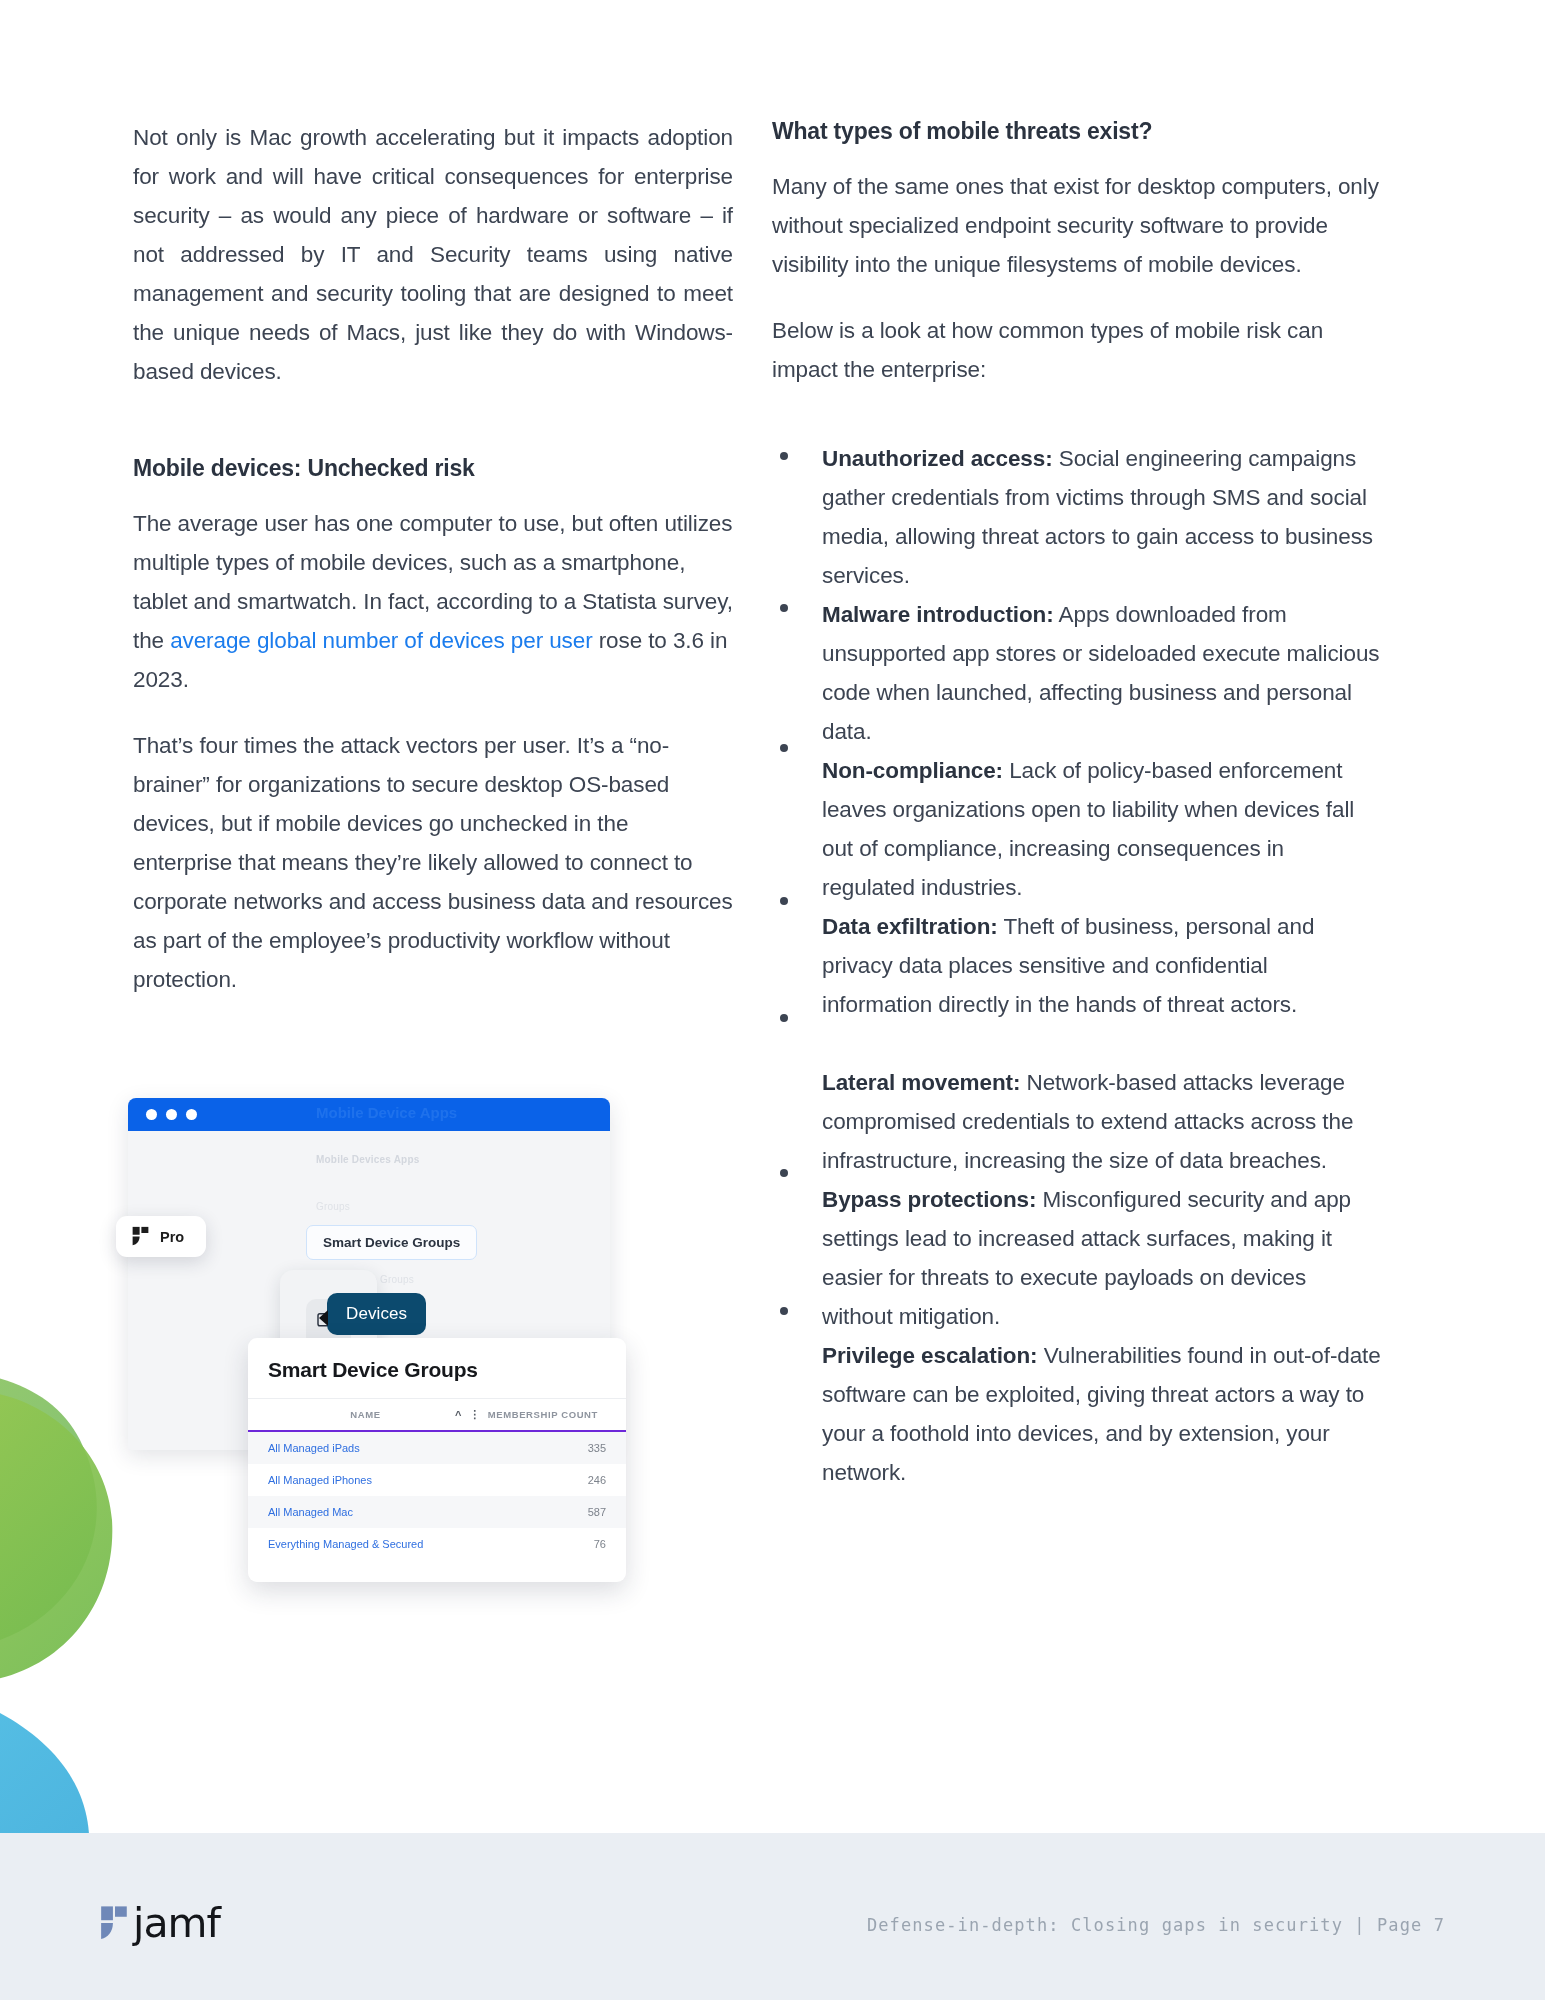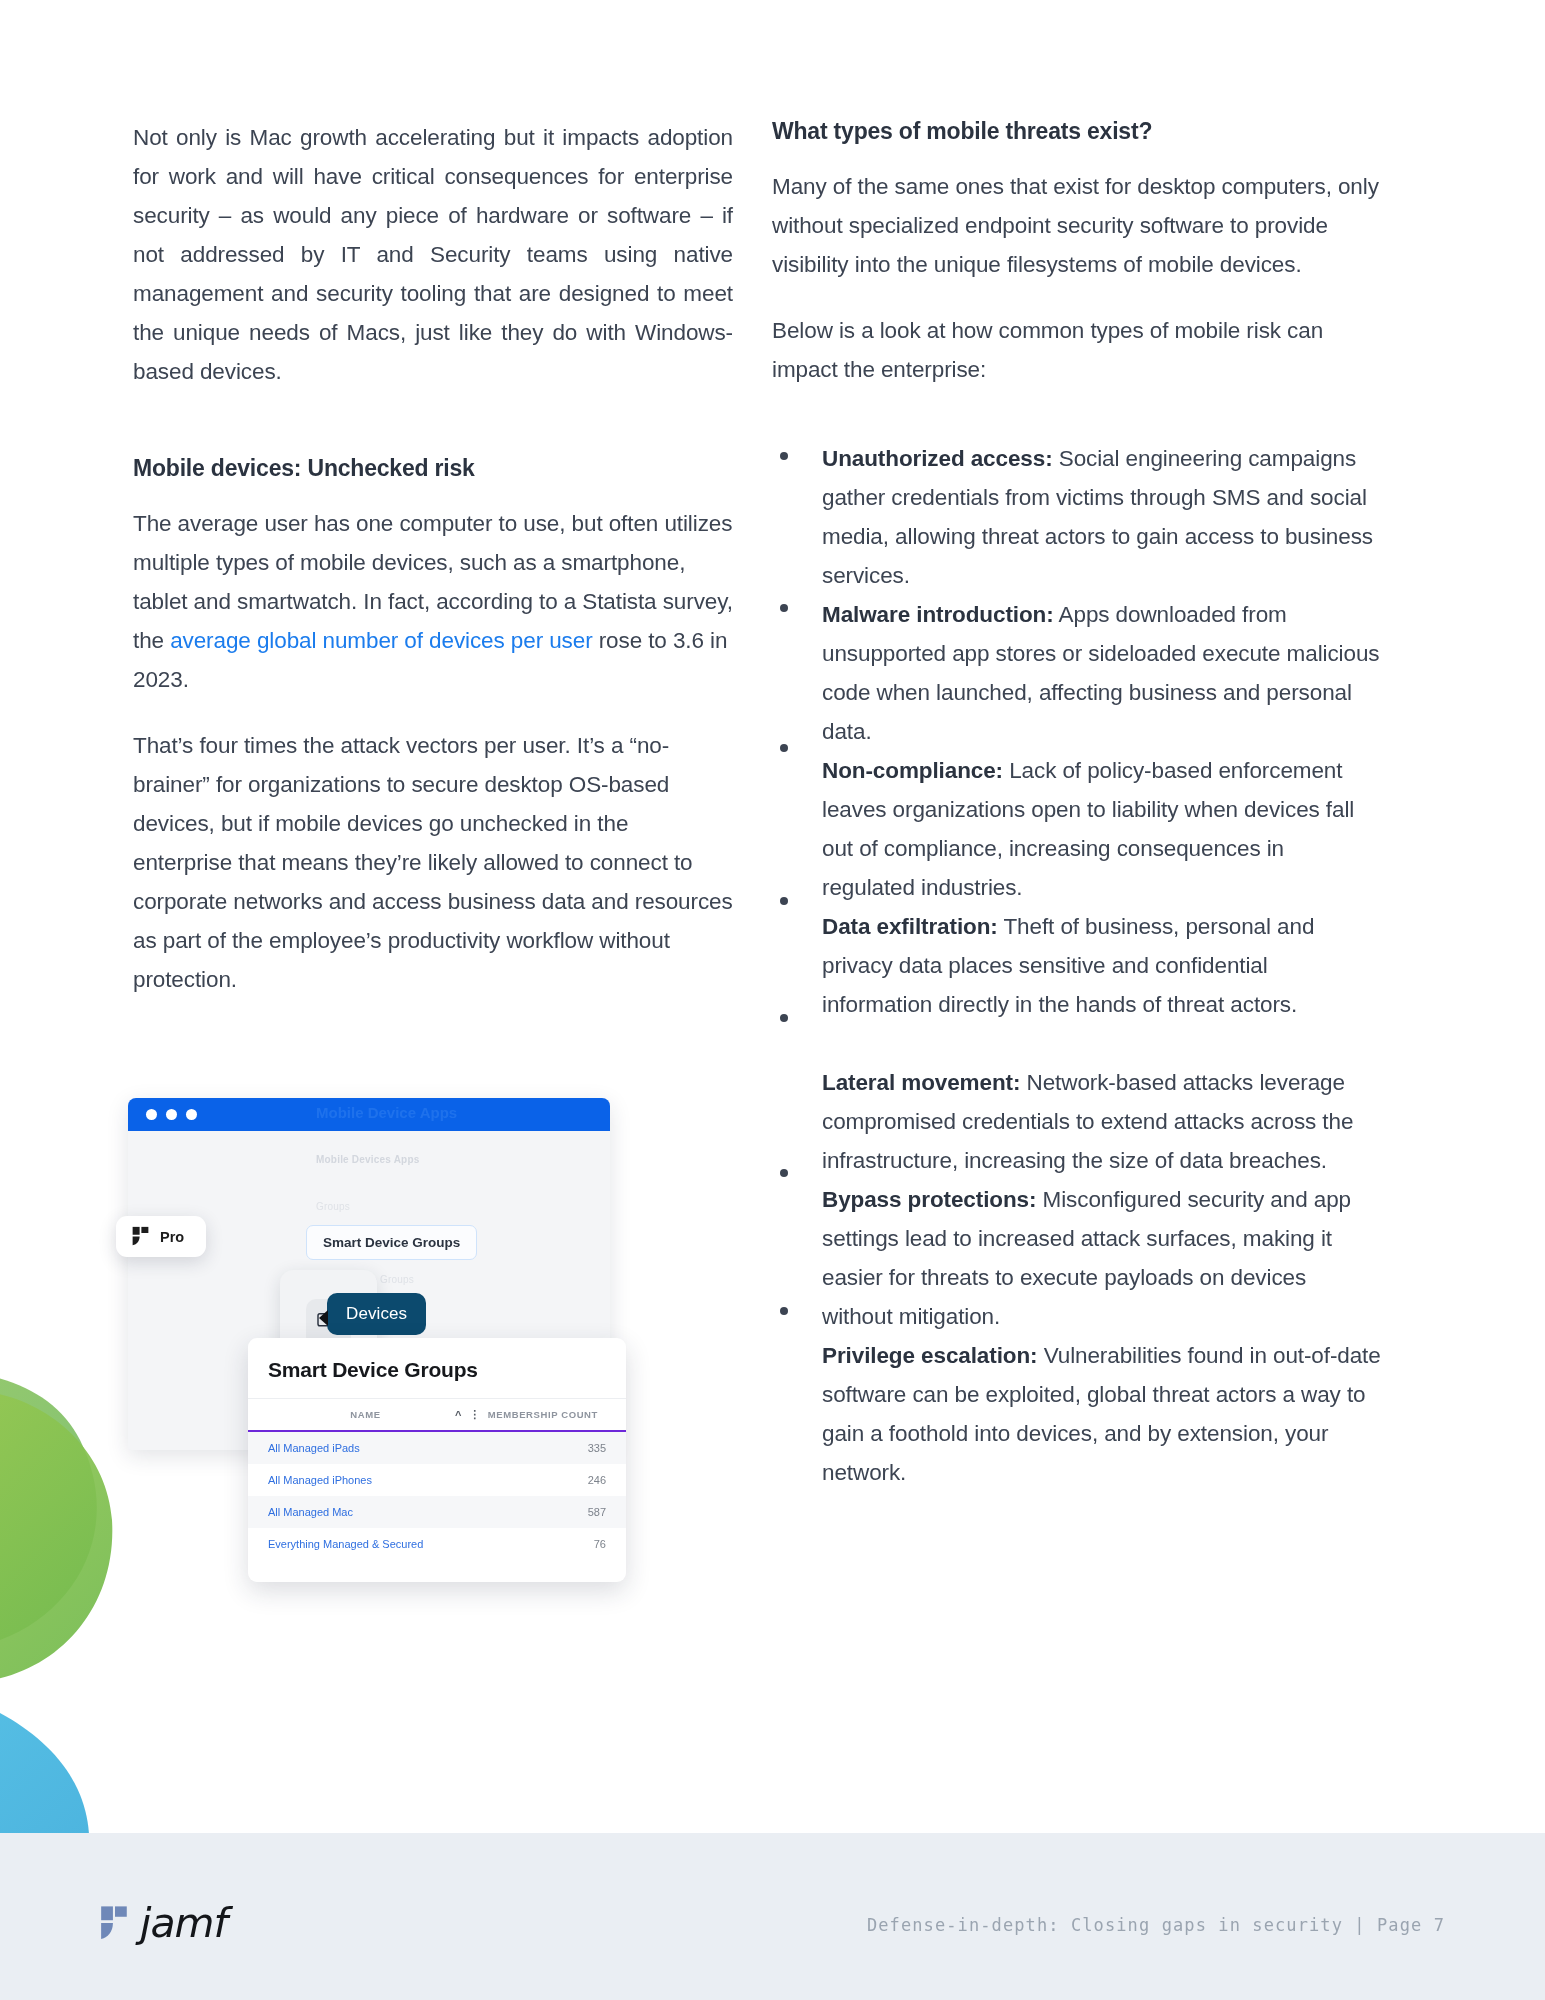--- a/index.html
+++ b/index.html
@@ -125,21 +125,21 @@
   .sdg-row { display: flex; align-items: center; padding: 10px 20px; font-size: 11px; }
   .sdg-row:nth-child(odd) { background: #f6f7f9; }
   .sdg-row .r-name { flex: 1; color: #2f6fe0; }
   .sdg-row .r-count { color: #7d838c; }
 
   
   .footer {
     position: absolute; left: 0; bottom: 0; width: 1545px; height: 167px;
     background: #eaeef3; z-index: 8;
   }
-  .logo { position: absolute; left: 98px; top: 66px; display: flex; align-items: center; gap: 8px; font-style: italic; }
+  .logo { position: absolute; left: 98px; top: 66px; display: flex; align-items: center; gap: 1px; }
   .logo-word { font-size: 41px; color: #14161a; letter-spacing: -1px; font-family: "DejaVu Sans", sans-serif; }
   .footer-meta {
     position: absolute; right: 100px; top: 82px;
     font-size: 17px; color: #9aa4b0; letter-spacing: 1.1px;
     font-family: "DejaVu Sans Mono", monospace;
   }
 </style>
 </head>
 <body>
 
@@ -257,21 +257,21 @@
       </div>
 
       <div class="bullet-text">
         <p><b>Unauthorized access:</b><span> Social engineering campaigns gather credentials from victims through SMS and social media, allowing threat actors to gain access to business services.</span></p>
         <p><b>Malware introduction:</b><span> Apps downloaded from unsupported app stores or sideloaded execute malicious code when launched, affecting business and personal data.</span></p>
         <p><b>Non-compliance:</b><span> Lack of policy-based enforcement leaves organizations open to liability when devices fall out of compliance, increasing consequences in regulated industries.</span></p>
         <p><b>Data exfiltration:</b><span> Theft of business, personal and privacy data places sensitive and confidential information directly in the hands of threat actors.</span></p>
         <div class="gap"></div>
         <p><b>Lateral movement:</b><span> Network-based attacks leverage compromised credentials to extend attacks across the infrastructure, increasing the size of data breaches.</span></p>
         <p><b>Bypass protections:</b><span> Misconfigured security and app settings lead to increased attack surfaces, making it easier for threats to execute payloads on devices without mitigation.</span></p>
-        <p><b>Privilege escalation:</b><span> Vulnerabilities found in out-of-date software can be exploited, global threat actors a way to gain a foothold into devices, and by extension, your network.</span></p>
+        <p><b>Privilege escalation:</b><span> Vulnerabilities found in out-of-date software can be exploited, giving threat actors a way to your a foothold into devices, and by extension, your network.</span></p>
       </div>
     </div>
   </div>
 
   <div class="footer">
     <div class="logo">
       <svg width="34" height="36" viewBox="0 0 24 26">
         <path d="M2,1 h8.5 v10 h-8.5 z" fill="#6f88b8"></path>
         <path d="M12,1 h8.5 v7.5 h-8.5 z" fill="#6f88b8"></path>
         <path d="M2,13 h8.5 c0,6 -3.4,10.5 -8.5,11.5 z" fill="#6f88b8"></path>

